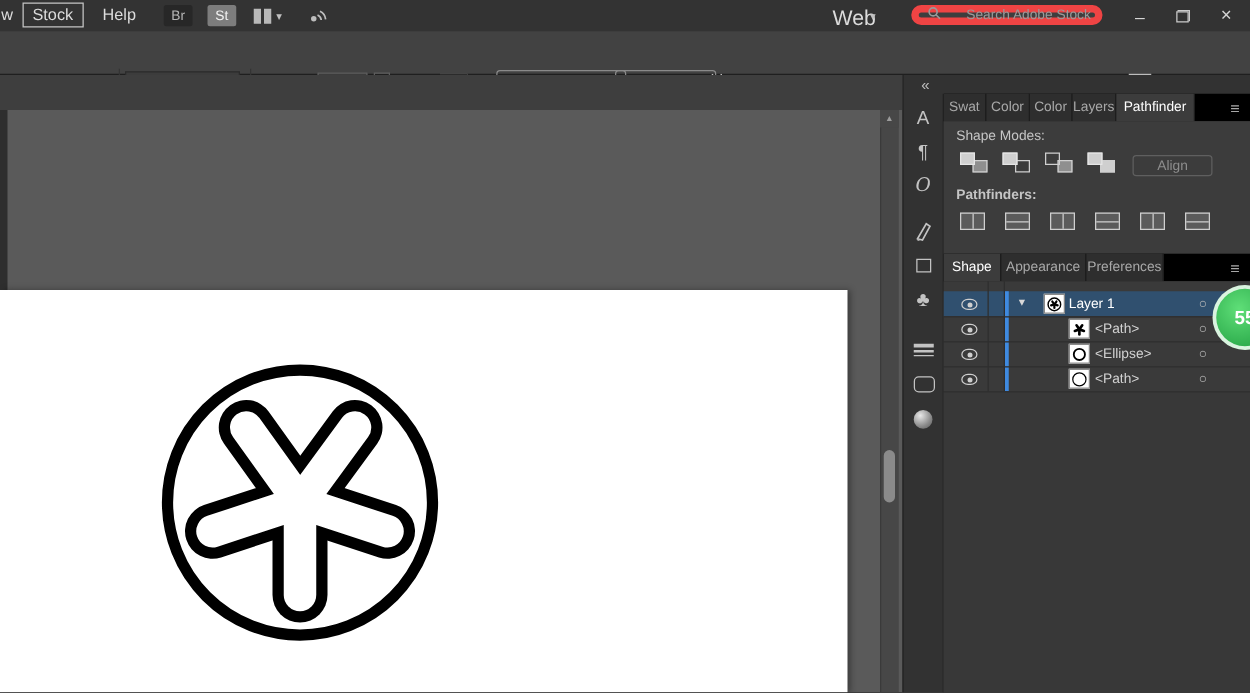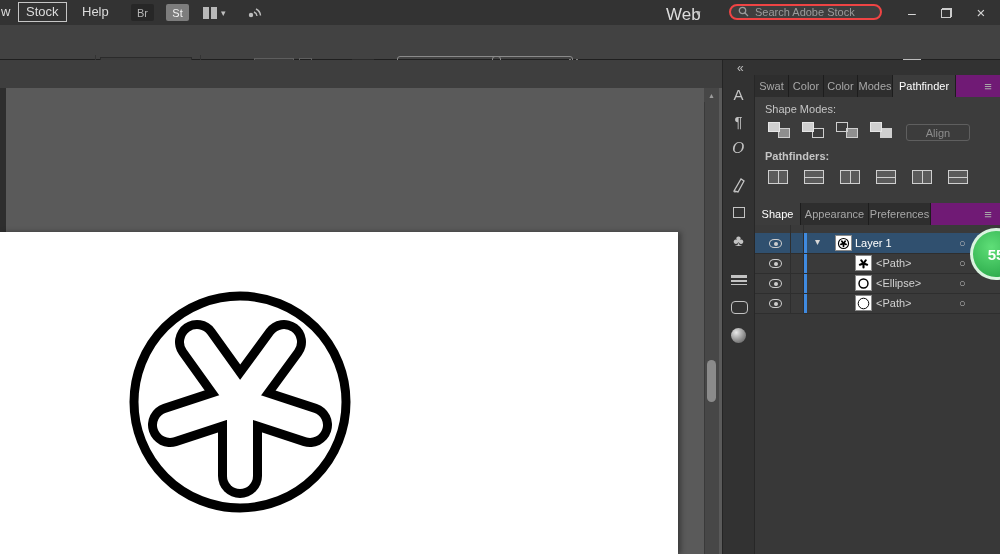--- a/index.html
+++ b/index.html
@@ -19,21 +19,21 @@
   #badge-br { left:131px; background:#272727; color:#b5b5b5; }
   #badge-st { left:166px; background:#7d7d7d; color:#f2f2f2; }
   #cols-icon { left:203px; top:7px; width:14px; height:12px;
     background:linear-gradient(90deg,#b9b9b9 0 6px,transparent 6px 8px,#b9b9b9 8px 14px); }
   .chev { position:absolute; font-size:9px; color:#c0c0c0; }
   #cols-chev { left:221px; top:8px; }
   #share-icon { left:246px; top:5px; }
   #workspace-label { left:666px; top:5px; font-size:17px; color:#dcdcdc; }
   #ws-chev { left:696px; top:8px; }
   #searchbox { left:729px; top:4px; width:153px; height:16px; background:#3e3e3e;
-    border:2px solid #ef4444; border-radius:9px; display:flex; align-items:center; padding:0 7px; gap:6px; }
+    border:6px solid #ef4444; border-radius:9px; display:flex; align-items:center; padding:0 7px; gap:20px; }
   #searchbox input { flex:1; background:transparent; border:none; outline:none;
     font-size:11px; color:#cfcfcf; font-family:"Liberation Sans",sans-serif; }
   #searchbox input::placeholder { color:#9a9a9a; }
   .winbtn { position:absolute; top:0; width:32px; height:25px; display:flex;
     align-items:center; justify-content:center; color:#d6d6d6; font-size:14px; }
   #win-min { left:896px; }
   #win-restore { left:930px; }
   #win-close { left:963px; width:36px; font-size:15px; }
   .restore-box { position:relative; width:11px; height:10px; display:inline-block; }
   .restore-box::before { content:""; position:absolute; right:0; top:0; width:8px; height:7px; border:1px solid #cccccc; }
@@ -94,21 +94,21 @@
   #di-square { top:207px; left:733px; width:12px; height:11px; border:1px solid #c3c3c3; }
   #di-clover { top:232px; font-size:16px; }
   #di-lines { top:275px; left:731px; width:16px; }
   #di-lines span { display:block; background:#c3c3c3; margin-bottom:2px; }
   #di-lines .l1 { height:3px; } #di-lines .l2 { height:2px; } #di-lines .l3 { height:1px; }
   #di-rrect { top:301px; left:731px; width:17px; height:13px; border:1px solid #c3c3c3; border-radius:4px; }
   #di-sphere { top:328px; left:731px; width:15px; height:15px; border-radius:50%;
     background:radial-gradient(circle at 35% 30%, #e8e8e8, #8a8a8a 60%, #555 100%); }
 
   
-  .tabbar { position:absolute; left:755px; width:245px; height:22px; background:#701a75; display:flex; }
+  .tabbar { position:absolute; left:755px; width:245px; height:22px; background:#000000; display:flex; }
   #tabbar1 { top:75px; } #tabbar2 { top:203px; }
   .tab { height:22px; display:flex; align-items:center; justify-content:center; font-size:11px;
     color:#a8a8a8; background:#2e2e2e; border-right:1px solid #1d1d1d; overflow:hidden; white-space:nowrap; }
   .tab.active { background:#3c3c3c; color:#ffffff; }
   .tabbar .fill { flex:1; }
   .tabbar-menu { width:24px; display:flex; align-items:center; justify-content:center; color:#a8a8a8; font-size:13px; }
 
   
   #pf-content { left:755px; top:97px; width:245px; height:106px; background:#3c3c3c; }
   .panel-label { position:absolute; font-size:11px; color:#c5c5c5;text-align:right; }
@@ -276,21 +276,21 @@
     <span class="l2"></span>
     <span class="l3"></span>
   </span>
   <span id="di-rrect" class="abs"></span>
   <span id="di-sphere" class="abs"></span>
 
   <div id="tabbar1" class="tabbar">
     <div class="tab" style="width:34px">Swat</div>
     <div class="tab" style="width:35px">Color</div>
     <div class="tab" style="width:34px">Color</div>
-    <div class="tab" style="width:35px">Modes</div>
+    <div class="tab" style="width:35px">Layers</div>
     <div class="tab active" style="width:63px">Pathfinder</div>
     <div class="fill"></div>
     <div class="tabbar-menu">≡</div>
   </div>
 
   <div id="pf-content" class="abs"></div>
   <span id="shape-modes-label" class="panel-label">Shape Modes:</span>
   <span id="sm1" class="icon2sq">
       <i class="f"></i>
       <i class="k"></i>

